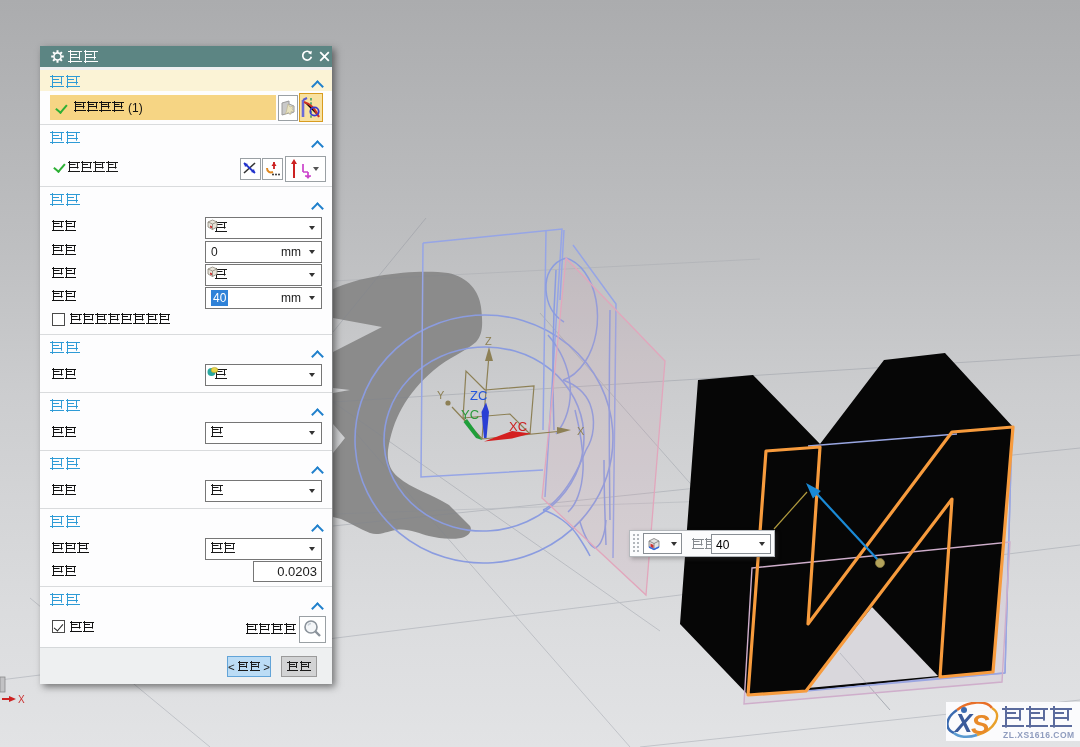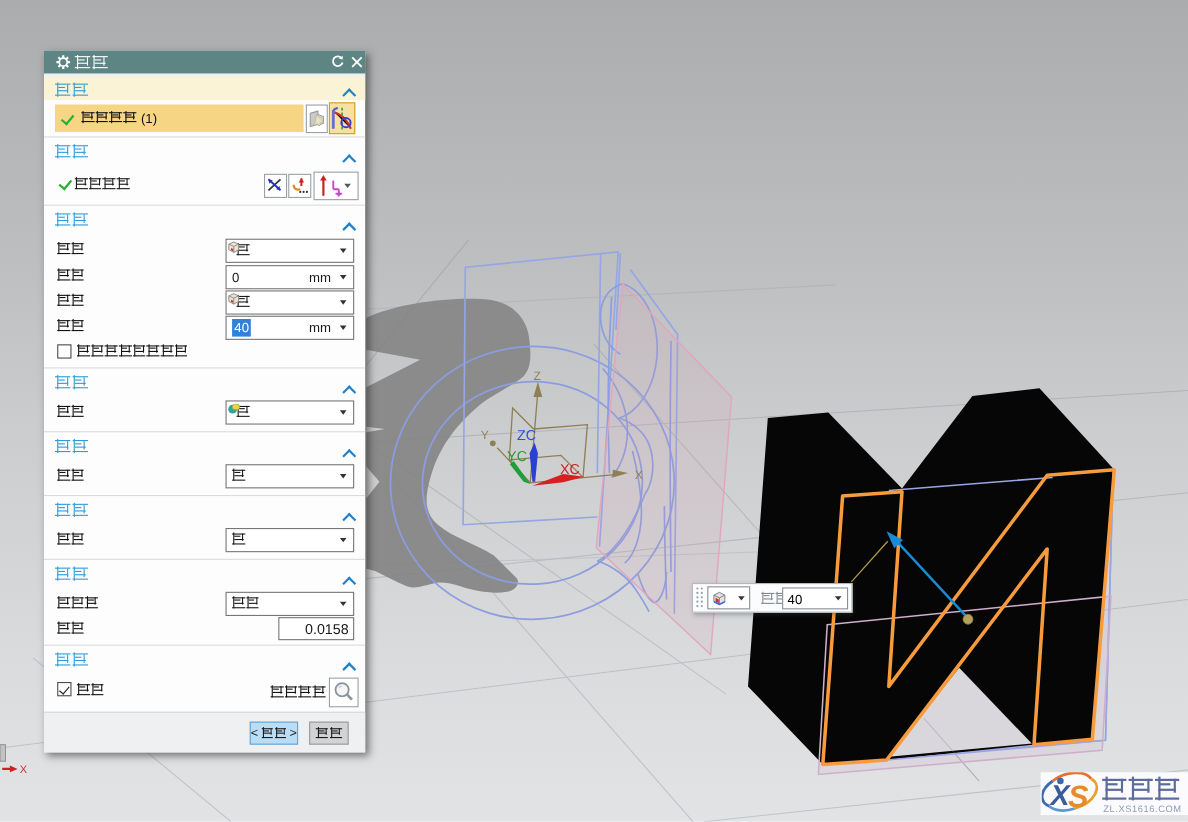--- a/index.html
+++ b/index.html
@@ -278,21 +278,21 @@
       <span class="t"><i class="c g13"></i><i class="c g13"></i></span>
       <span class="chev" style="top:13px"></span>
     </div>
  <span class="lbl" style="left:12px;top:496px"><i class="c g12"></i><i class="c g12"></i><i class="c g12"></i></span>
  <div class="dd" style="left:165px;top:492px;width:117px;height:22px">
       <span><i class="c g12"></i><i class="c g12"></i></span>
       <span class="ddc"></span>
     </div>
  <span class="lbl" style="left:12px;top:519px"><i class="c g12"></i><i class="c g12"></i></span>
  <div class="dd" style="left:213px;top:515px;width:69px;height:21px;justify-content:flex-end;padding-right:4px">
-      <span style="font-size:13px">0.0158</span>
+      <span style="font-size:13px">0.0203</span>
     </div>
  <div class="sep" style="top:540px"></div>
  <div class="hdr" style="top:542px">
       <span class="t"><i class="c g13"></i><i class="c g13"></i></span>
       <span class="chev" style="top:13px"></span>
     </div>
  <div class="chk ck" style="left:12px;top:574px"></div>
  <span class="lbl" style="left:30px;top:575px"><i class="c g12"></i><i class="c g12"></i></span>
  <span class="lbl" style="left:206px;top:577px"><i class="c g12"></i><i class="c g12"></i><i class="c g12"></i><i class="c g12"></i></span>
  <div class="btn" style="left:259px;top:570px;width:27px;height:27px">
@@ -343,14 +343,14 @@
  <svg width="52" height="39" style="position:absolute;left:1px;top:0" viewBox="0 0 52 39">
   <path d="M45,6 A23,14 -20 0 0 10,8" fill="none" stroke="#e8702a" stroke-width="2.5"></path>
   <path d="M45,6 A23,14 -20 0 1 30,33" fill="none" stroke="#e8a02a" stroke-width="2.5"></path>
   <path d="M7,31 A23,14 -20 0 1 10,8" fill="none" stroke="#3a6ab0" stroke-width="2.5"></path>
   <path d="M7,31 A23,14 -20 0 0 30,33" fill="none" stroke="#5a9ad0" stroke-width="2.5"></path>
   <text x="8" y="30" font-size="26" font-style="italic" font-weight="bold" fill="#3a5a9a">X</text>
   <text x="24" y="32" font-size="28" font-style="italic" font-weight="bold" fill="#e88a2a">S</text>
   <circle cx="17" cy="8" r="3" fill="#3a6ab0"></circle>
  </svg>
  <span style="position:absolute;left:56px;top:4px;color:#5b6b9d"><i class="c g23"></i><i class="c g23"></i><i class="c g23" style="margin-right:0"></i></span>
- <span style="position:absolute;left:57px;top:28px;font-size:8.5px;font-weight:normal;letter-spacing:0.5px;color:#8f9cbe">ZL.XS1616.COM</span>
+ <span style="position:absolute;left:57px;top:28px;font-size:8.5px;font-weight:bold;letter-spacing:0.5px;color:#8f9cbe">ZL.XS1616.COM</span>
 </div>
 
 </body></html>

